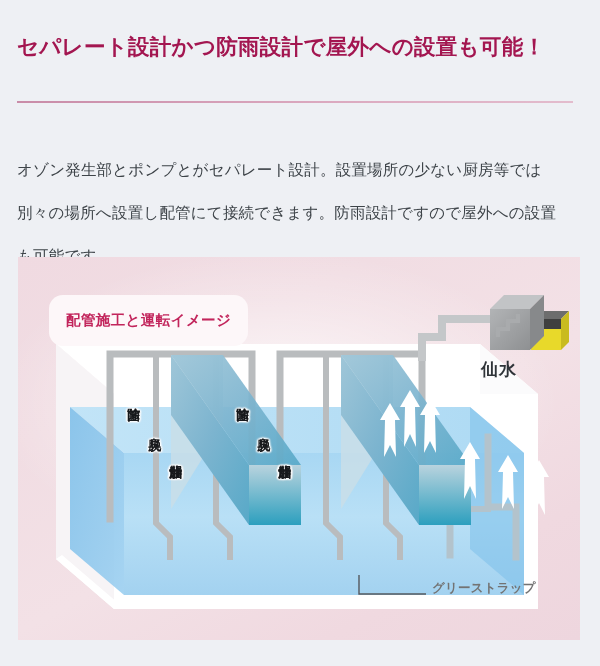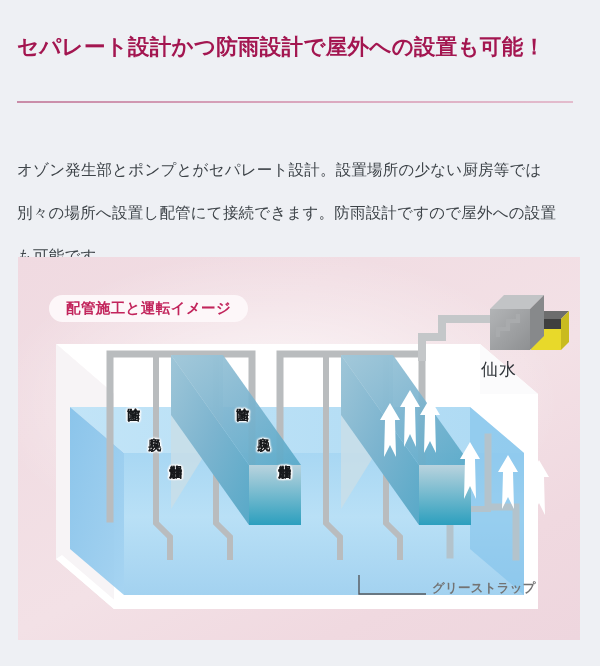--- a/index.html
+++ b/index.html
@@ -69,39 +69,39 @@
   .diagram svg {
     display: block;
   }
 
   
   .badge {
     position: absolute;
     left: 49px;
     top: 295px;
     height: 27px;
-    padding: 0 17px;
+    padding: 12px 17px;
     display: flex;
     align-items: center;
     background: #fdf7f9;
     border-radius: 14px;
     font-size: 14.5px;
     font-weight: bold;
     color: #c2255c;
     letter-spacing: 0.4px;
     white-space: nowrap;
   }
 
   
   .machine-label {
     position: absolute;
     left: 481px;
     top: 358px;
     font-size: 17px;
-    font-weight: normal;
+    font-weight: bold;
     color: #2e3338;
     letter-spacing: 1px;
   }
 
   
   .trap-label {
     position: absolute;
     left: 432px;
     top: 580px;
     font-size: 12.5px;

